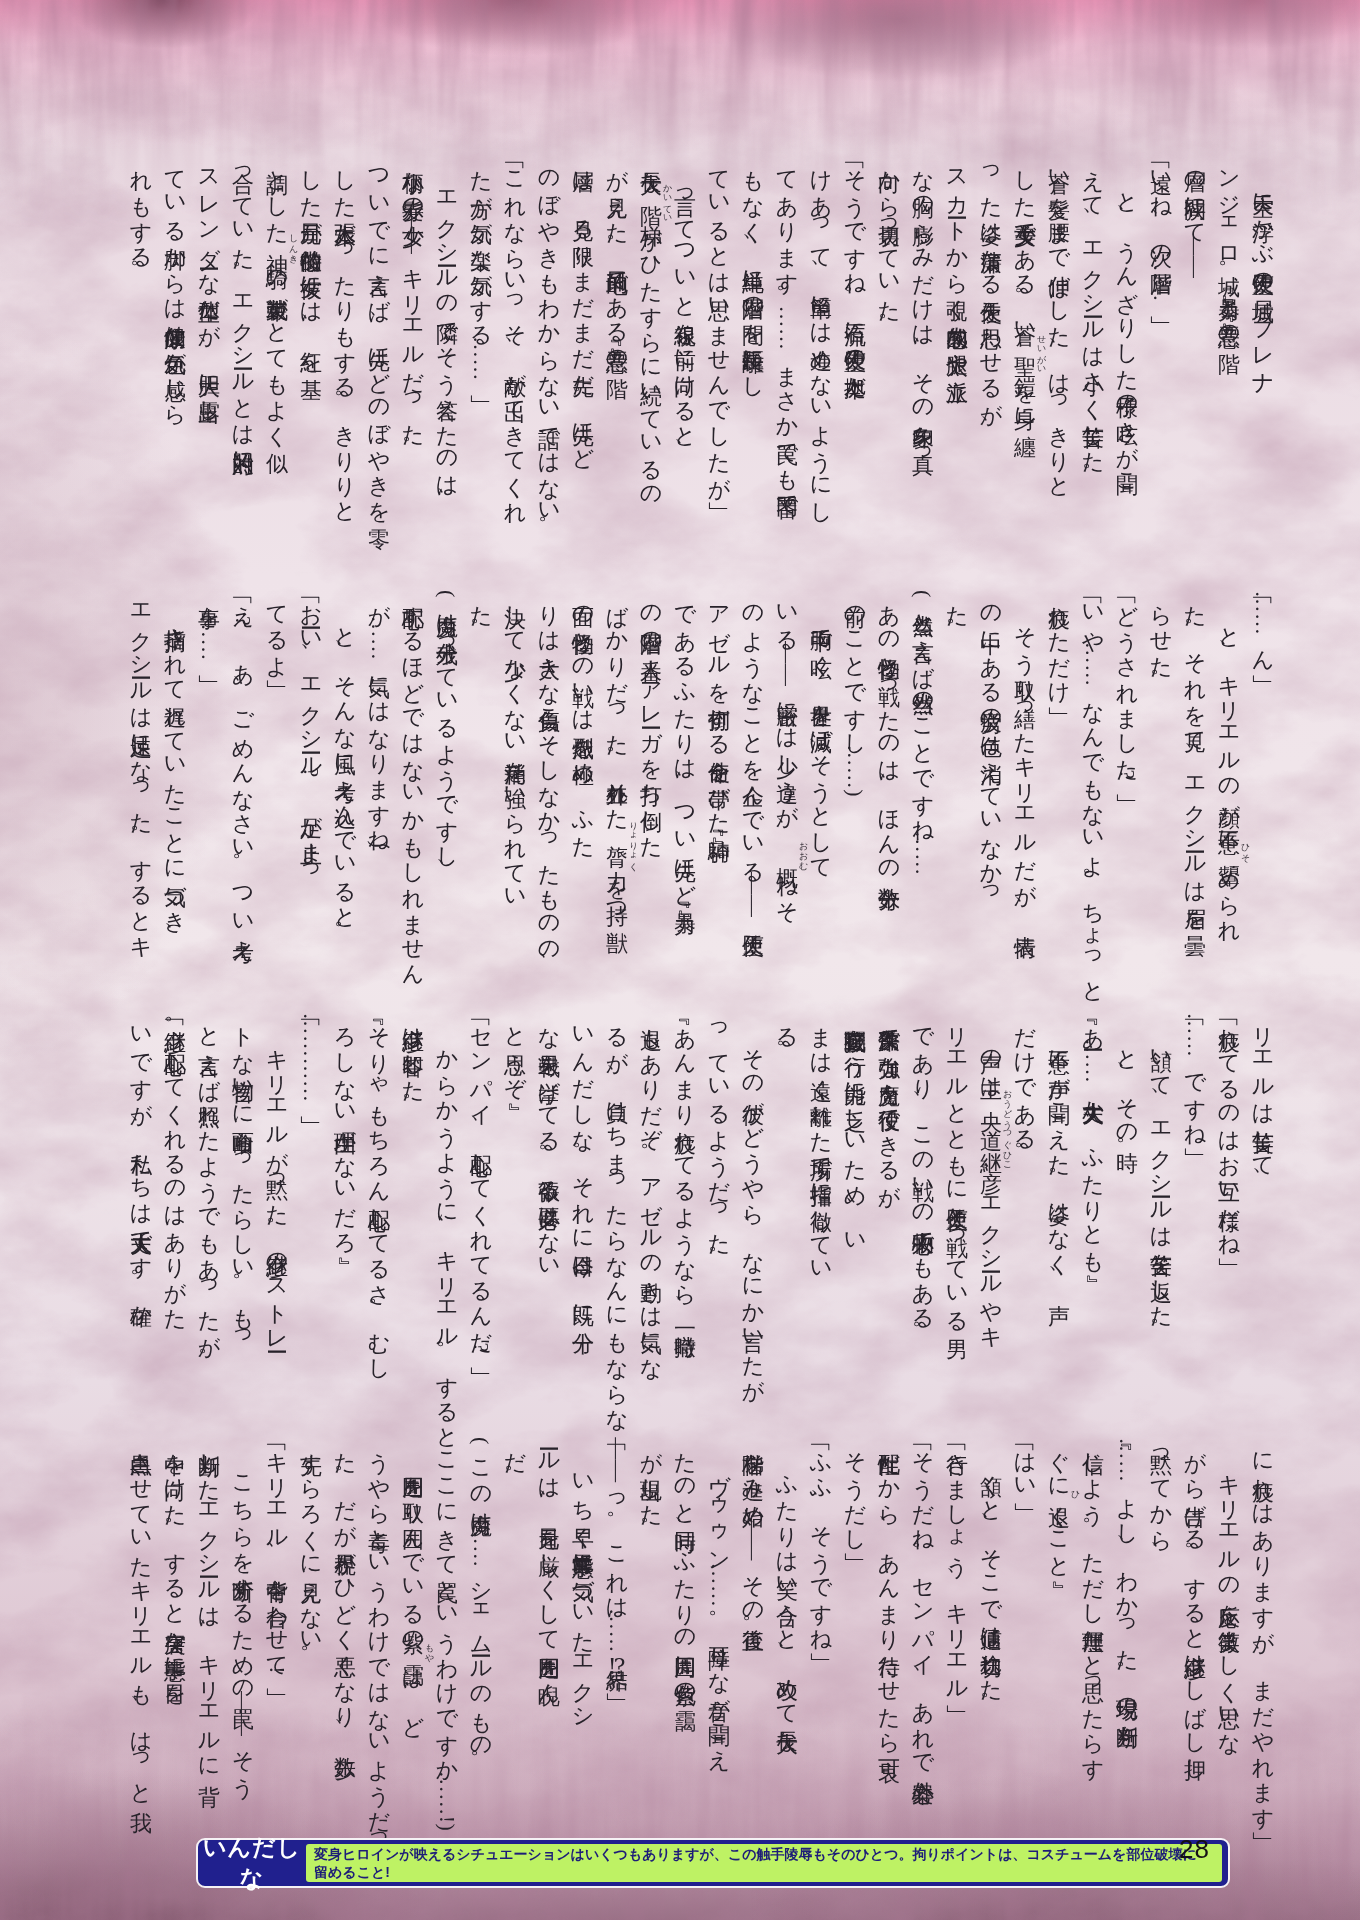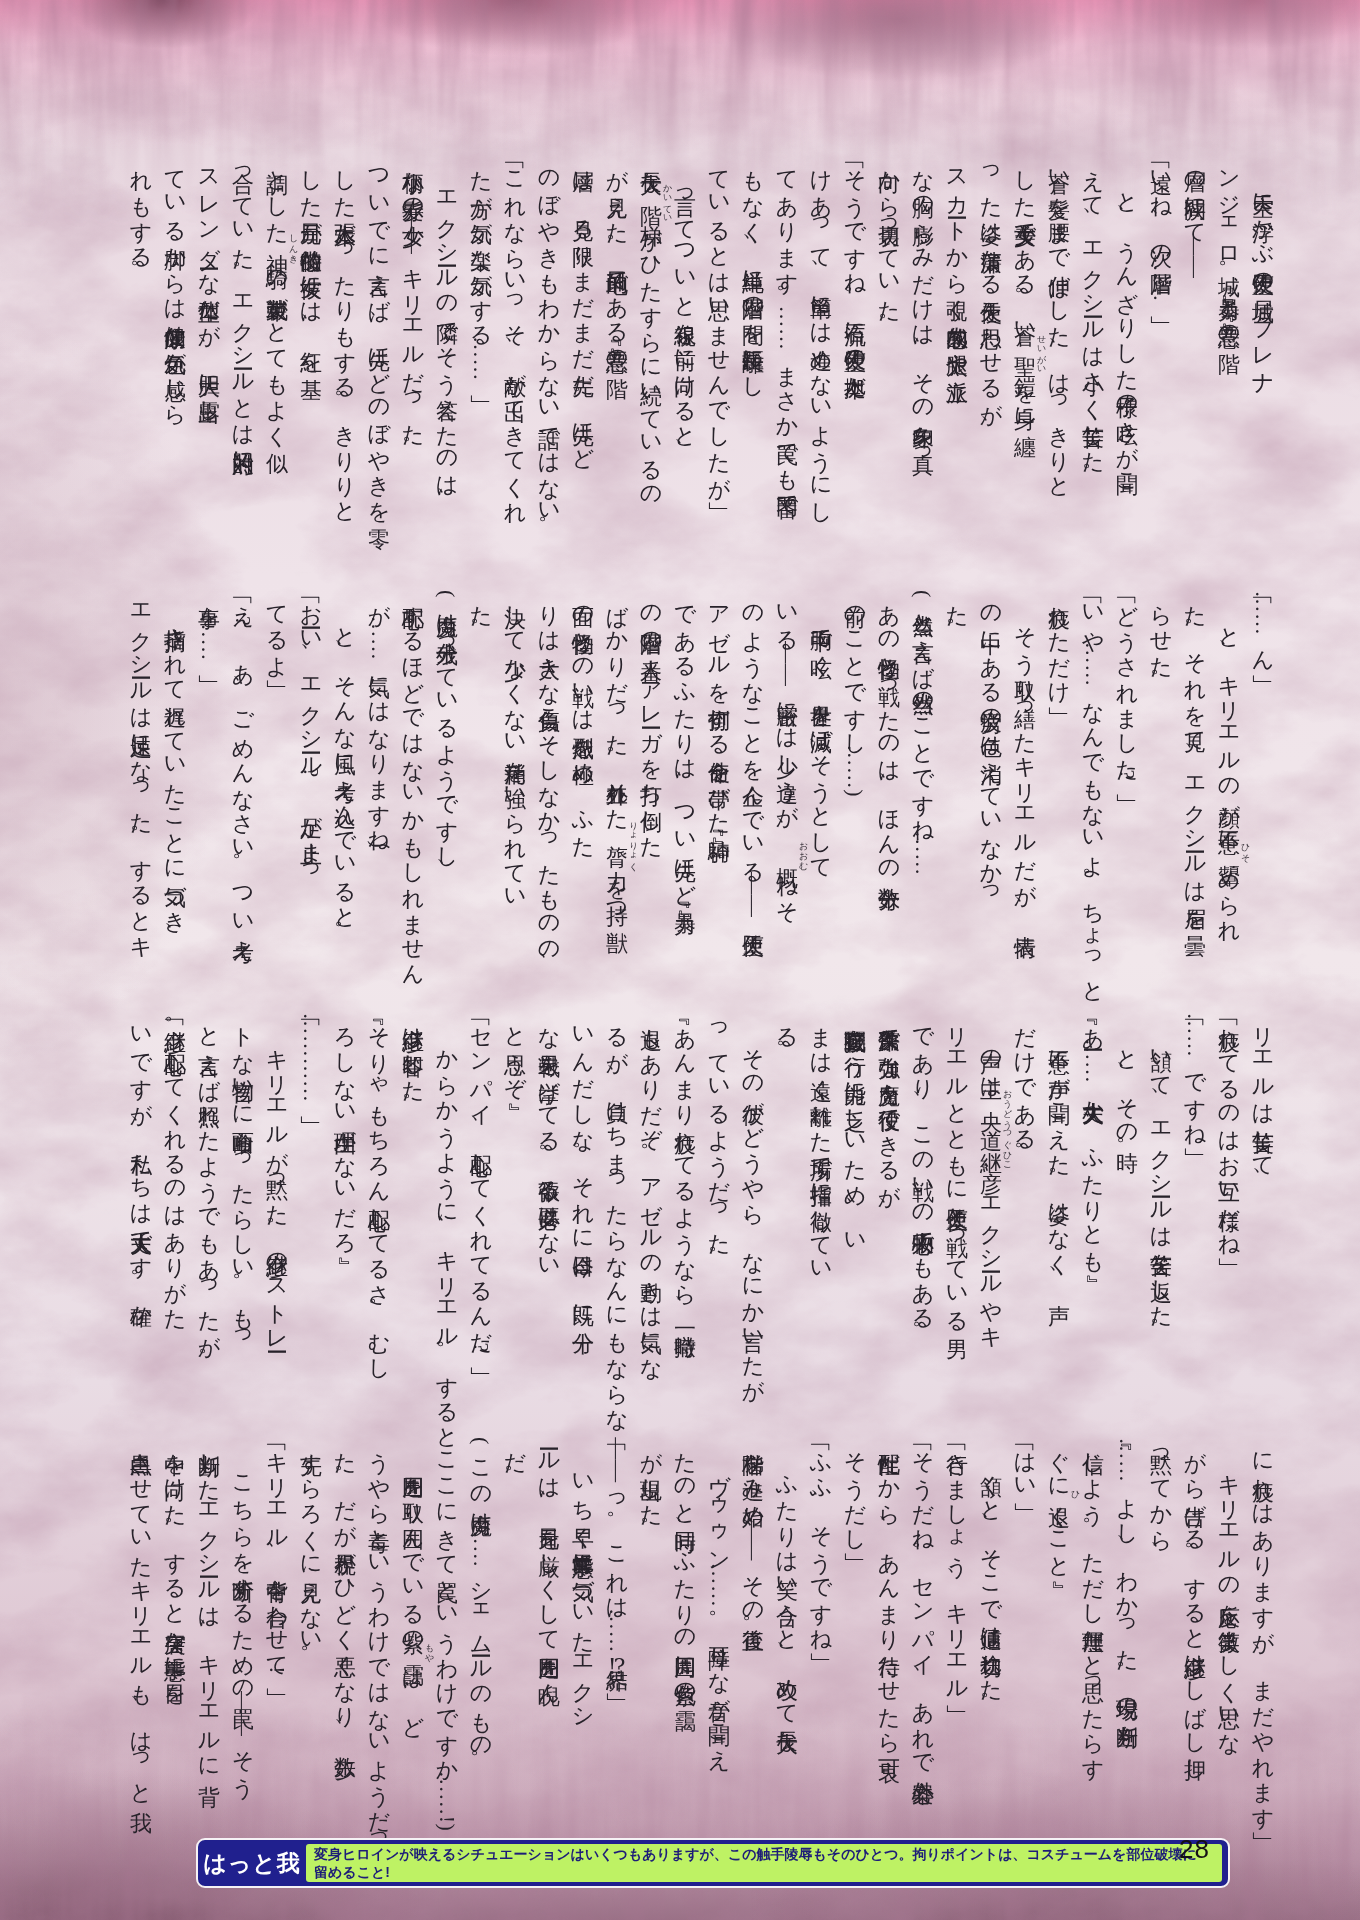--- a/index.html
+++ b/index.html
@@ -224,20 +224,20 @@
 うやら毒というわけではないようだっ
 た。だが視界がひどく悪くなり、数歩
 先すらろくに見えない。
 「キリエル、背中を合わせて!」
 　こちらを分断するための罠――そう
 判断したエクシールは、キリエルに背
 中を向けた。すると唐突な事態に目を
 白黒させていたキリエルも、はっと我</div>
 
 <div class="footer-bar">
-  <div class="footer-badge">はっと我</div>
+  <div class="footer-badge">いんだしな</div>
   <div class="footer-note">
     <span>変身ヒロインが映えるシチュエーションはいくつもありますが、この触手陵辱もそのひとつ。拘りポイントは、コスチュームを部位破壊に
 留めること!</span>
   </div>
 </div>
 
 <div class="page-number">28</div>
 
 </body></html>

